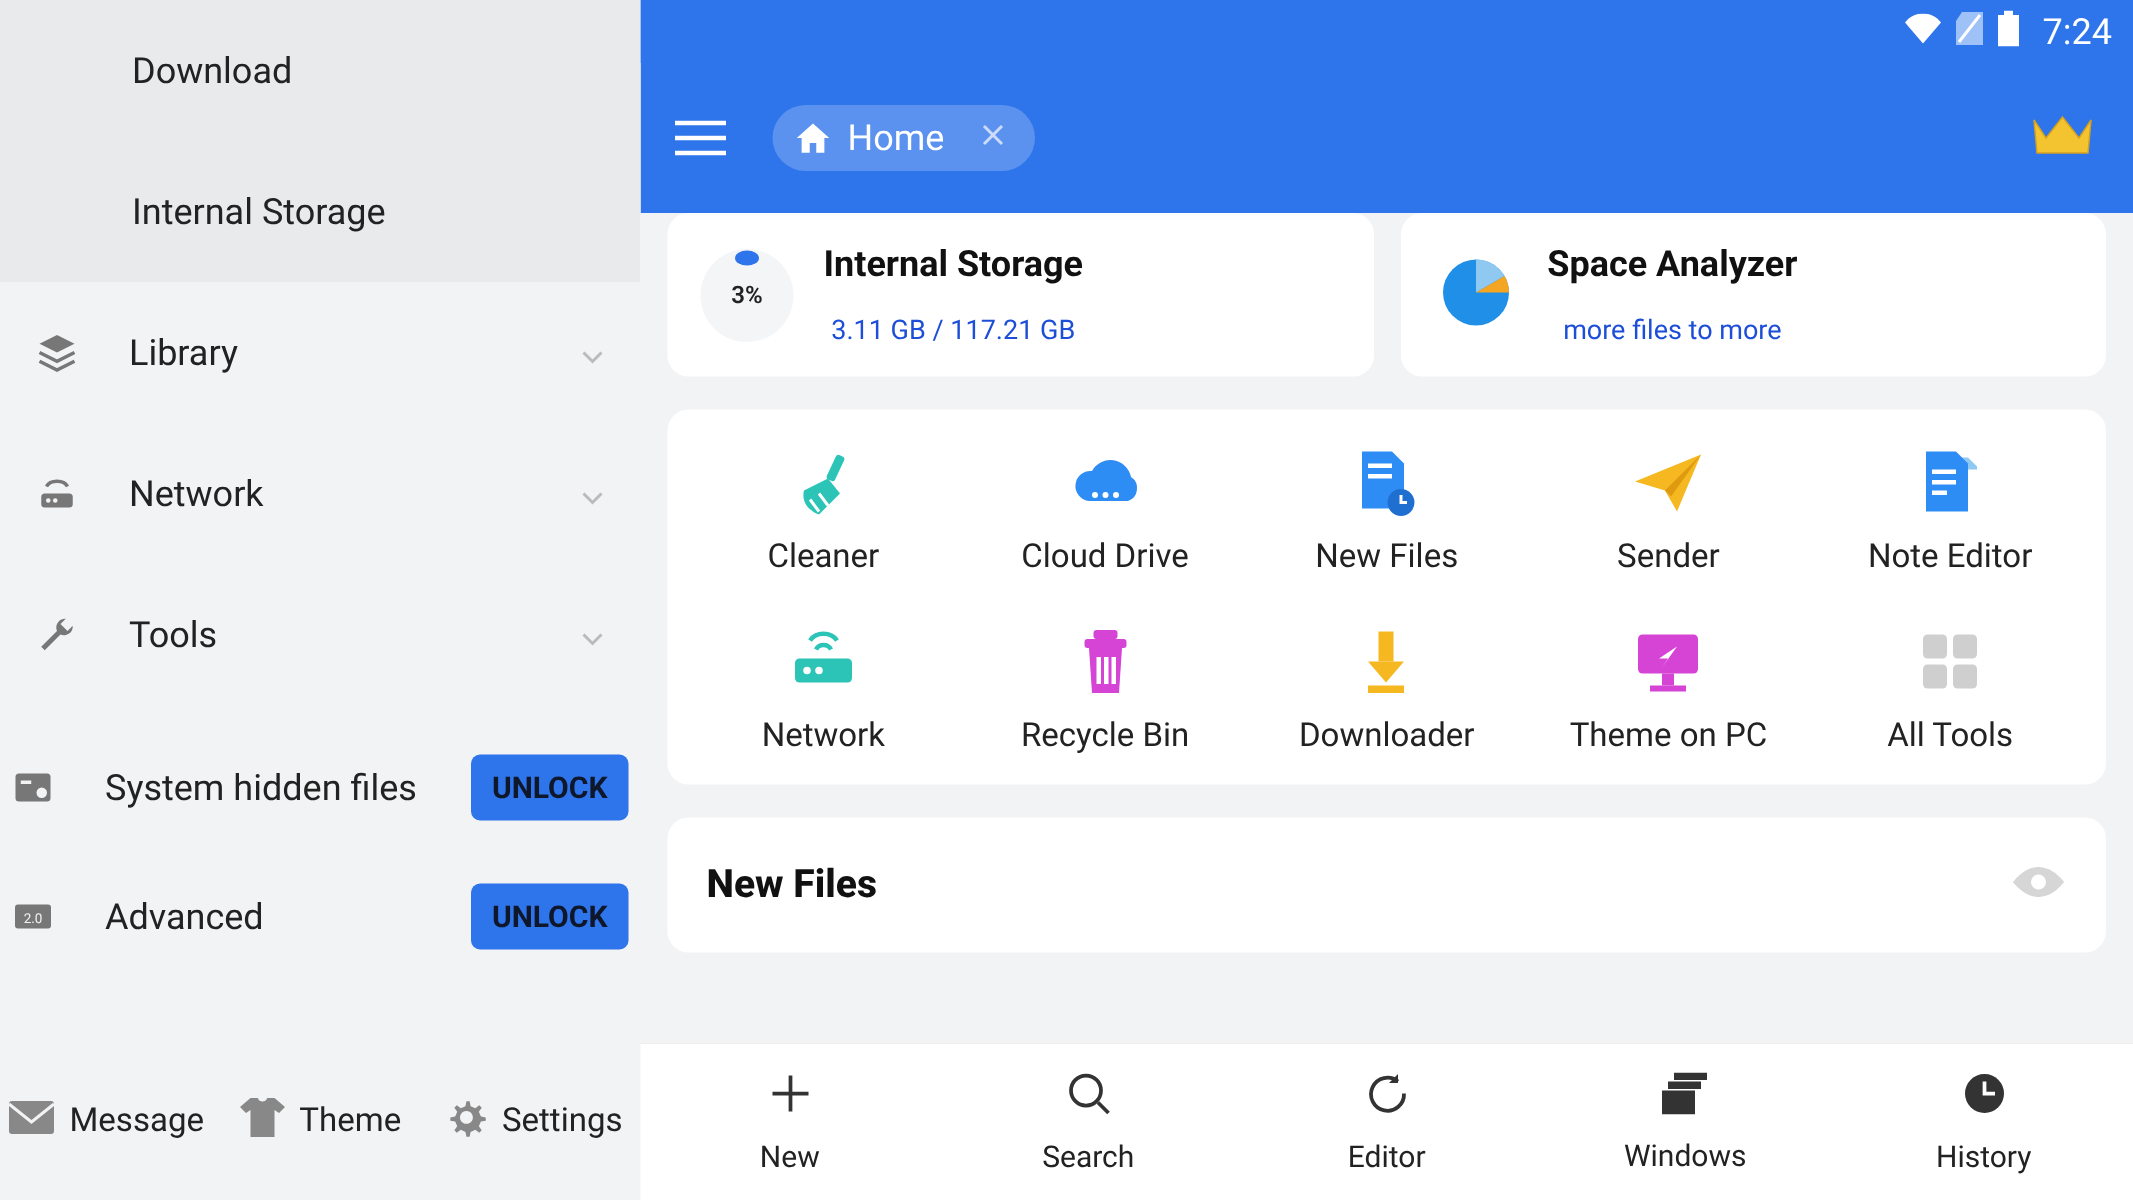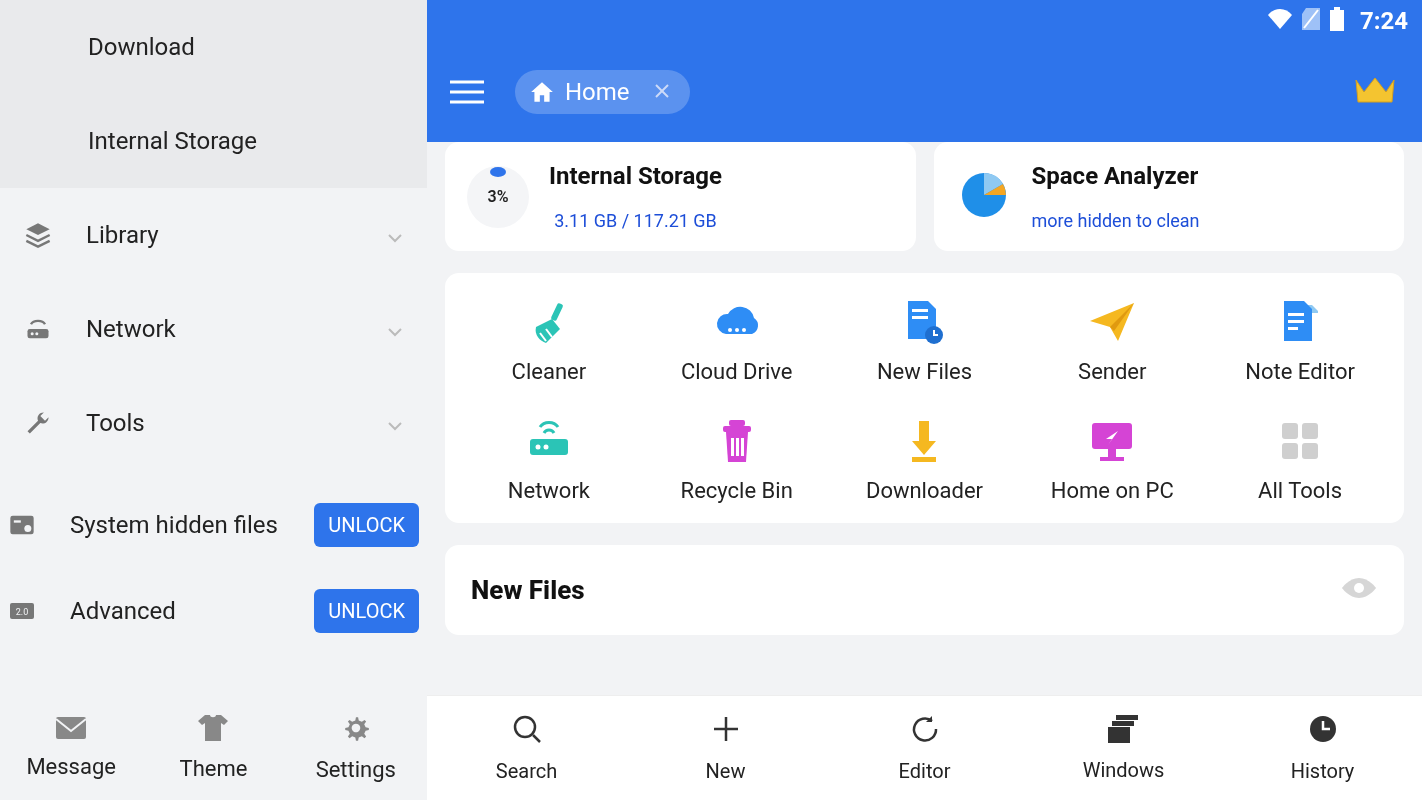--- a/index.html
+++ b/index.html
@@ -1,20 +1,20 @@
 <!DOCTYPE html>
 <html><head>
 <meta charset="utf-8">
 <style>
 * { margin: 0; padding: 0; box-sizing: border-box; font-family: -apple-system, BlinkMacSystemFont, "Segoe UI", Roboto, Arial, sans-serif; }
 html, body { width: 1422px; height: 800px; overflow: hidden; background: #f2f3f5; }
 
 
 .statusbar { position: absolute; top: 0; left: 0; right: 0; height: 42px; background: #2e74eb; display: flex; justify-content: flex-end; align-items: center; padding-right: 14px; color: #fff; gap: 10px; }
-.statusbar .time { font-size: 24px; font-weight: 700; margin-left: 6px; }
+.statusbar .time { font-size: 24px; font-weight: 400; margin-left: 6px; }
 .statusbar svg { fill: #fff; }
 
 
 .topbar { position: absolute; top: 42px; left: 427px; right: 0; height: 100px; background: #2e74eb; display: flex; align-items: center; padding: 0 16px; }
 .hamburger { width: 40px; height: 40px; margin-left: 4px; margin-right: 28px; display: flex; align-items: center; justify-content: center; cursor: pointer; }
 .hamburger svg { stroke: #fff; }
 .tab-pill { display: flex; align-items: center; background: rgba(255,255,255,0.22); border-radius: 28px; padding: 8px 20px 8px 14px; gap: 10px; }
 .tab-pill .hicon { display: flex; }
 .tab-pill .label { color: #fff; font-size: 24px; }
 .tab-pill .close { margin-left: 14px; color: rgba(255,255,255,0.7); font-size: 18px; cursor: pointer; }
@@ -24,25 +24,25 @@
 .sidebar { position: absolute; left: 0; top: 0; width: 427px; height: 695px; background: #f2f3f5; overflow: hidden; }
 .sidebar .block-top { background: #e9eaec; }
 .sidebar-row { display: flex; align-items: center; padding: 0 24px; height: 94px; font-size: 24px; color: #222; cursor: pointer; }
 .sidebar-row .icon-slot { width: 62px; display: flex; justify-content: flex-start; }
 .sidebar-row.no-icon { padding-left: 88px; }
 .caret { margin-left: auto; color: #aaa; }
 .sidebar .group { background: #f2f3f5; }
 .unlock-row { display: flex; align-items: center; padding: 14px 8px; min-height: 110px; }
 .unlock-row .icon-slot { width: 62px; display: flex; }
 .unlock-row .label { font-size: 24px; color: #222; flex: 1; line-height: 1.35; }
-.unlock-btn { background: #2e74eb; color: #ffffff; border: none; border-radius: 6px; padding: 10px 14px; font-size: 20px; font-weight: 400; cursor: pointer; }
+.unlock-btn { background: #2e74eb; color: #0f172a; border: none; border-radius: 6px; padding: 10px 14px; font-size: 20px; font-weight: 700; cursor: pointer; }
 
 
 .sidebar-bottom { position: absolute; left: 0; bottom: 0; width: 427px; height: 105px; background: #f2f3f5; display: flex; }
-.sidebar-bottom .item { flex: 1; display: flex; flex-direction: column; align-items: center; justify-content: center; gap: 10px; color: #666; cursor: pointer; }
+.sidebar-bottom .item { flex: 1; display: flex; flex-direction: row; align-items: center; justify-content: center; gap: 10px; color: #666; cursor: pointer; }
 .sidebar-bottom .item span { font-size: 22px; color: #222; }
 
 
 .main { position: absolute; left: 427px; top: 142px; right: 0; bottom: 105px; background: #f2f3f5; overflow: hidden; padding: 0 18px; }
 .cards-row { display: flex; gap: 18px; margin-top: 0; }
 .card { background: #fff; border-radius: 14px; flex: 1; display: flex; align-items: center; padding: 20px 22px; min-height: 108px; }
 .storage-circle { width: 62px; height: 62px; border-radius: 50%; background: #f4f5f7; display: flex; align-items: center; justify-content: center; position: relative; margin-right: 20px; }
 .storage-circle .pct { font-size: 16px; font-weight: 600; color: #222; }
 .storage-circle .dot { position: absolute; top: 1px; left: 50%; transform: translateX(-50%); width: 16px; height: 10px; background: #2e74eb; border-radius: 50%; }
 .card .title { font-size: 24px; font-weight: 700; color: #111; }
@@ -240,21 +240,21 @@
     <div class="card">
       <span class="analyzer-icon">
         <svg width="56" height="56" viewBox="0 0 56 56">
             <circle cx="28" cy="28" r="22" fill="#1f8fe8"></circle>
             <path d="M28 28 L28 6 A22 22 0 0 1 47 17 Z" fill="#8fc9f2"></path>
             <path d="M28 28 L47 17 A22 22 0 0 1 50 28 Z" fill="#f4a623"></path>
           </svg>
       </span>
       <div>
         <div class="title">Space Analyzer</div>
-        <div class="sub">more hidden to clean</div>
+        <div class="sub">more files to more</div>
       </div>
     </div>
   </div>
 
   <div class="tools-card">
     <div class="tool-grid">
       <div class="tool">
         <span class="ticon">
           <svg width="46" height="46" viewBox="0 0 46 46">
               <rect x="28" y="4" width="6" height="18" rx="2" fill="#2bc4b6" transform="rotate(25 31 13)"></rect>
@@ -347,21 +347,21 @@
       </div>
       <div class="tool">
         <span class="ticon">
           <svg width="48" height="44" viewBox="0 0 48 44">
               <rect x="4" y="4" width="40" height="26" rx="3" fill="#d544d5"></rect>
               <path d="M30 12 L18 20 L24 20 L20 26" fill="#fff"></path>
               <rect x="20" y="30" width="8" height="8" fill="#d544d5"></rect>
               <rect x="12" y="38" width="24" height="4" fill="#d544d5"></rect>
             </svg>
         </span>
-        <span class="tlabel">Home on PC</span>
+        <span class="tlabel">Theme on PC</span>
       </div>
       <div class="tool">
         <span class="ticon">
           <svg width="40" height="40" viewBox="0 0 40 40" fill="#cfcfcf">
               <rect x="2" y="2" width="16" height="16" rx="3"></rect>
               <rect x="22" y="2" width="16" height="16" rx="3"></rect>
               <rect x="2" y="22" width="16" height="16" rx="3"></rect>
               <rect x="22" y="22" width="16" height="16" rx="3"></rect>
             </svg>
         </span>
@@ -377,35 +377,35 @@
           <path d="M19 2 C9 2 2 12 2 12 C2 12 9 22 19 22 C29 22 36 12 36 12 C36 12 29 2 19 2 Z"></path>
           <circle cx="19" cy="12" r="5" fill="#fff"></circle>
         </svg>
     </span>
   </div>
 </div>
 
 <div class="bottombar">
   <div class="bitem">
     <span>
+      <svg width="30" height="30" viewBox="0 0 30 30">
+          <line x1="15" y1="3" x2="15" y2="27" stroke="#333" stroke-width="2.5"></line>
+          <line x1="3" y1="15" x2="27" y2="15" stroke="#333" stroke-width="2.5"></line>
+        </svg>
+    </span>
+    <span>New</span>
+  </div>
+  <div class="bitem">
+    <span>
       <svg width="30" height="30" viewBox="0 0 30 30" fill="none" stroke="#333" stroke-width="2.5">
           <circle cx="13" cy="13" r="10"></circle>
           <line x1="21" y1="21" x2="28" y2="28"></line>
         </svg>
     </span>
     <span>Search</span>
-  </div>
-  <div class="bitem">
-    <span>
-      <svg width="30" height="30" viewBox="0 0 30 30">
-          <line x1="15" y1="3" x2="15" y2="27" stroke="#333" stroke-width="2.5"></line>
-          <line x1="3" y1="15" x2="27" y2="15" stroke="#333" stroke-width="2.5"></line>
-        </svg>
-    </span>
-    <span>New</span>
   </div>
   <div class="bitem">
     <span>
       <svg width="30" height="30" viewBox="0 0 30 30" fill="none" stroke="#333" stroke-width="2.5">
           <path d="M26 15 A11 11 0 1 1 22 7"></path>
           <path d="M22 2 L22 8 L16 8" fill="#333" stroke="none"></path>
         </svg>
     </span>
     <span>Editor</span>
   </div>

